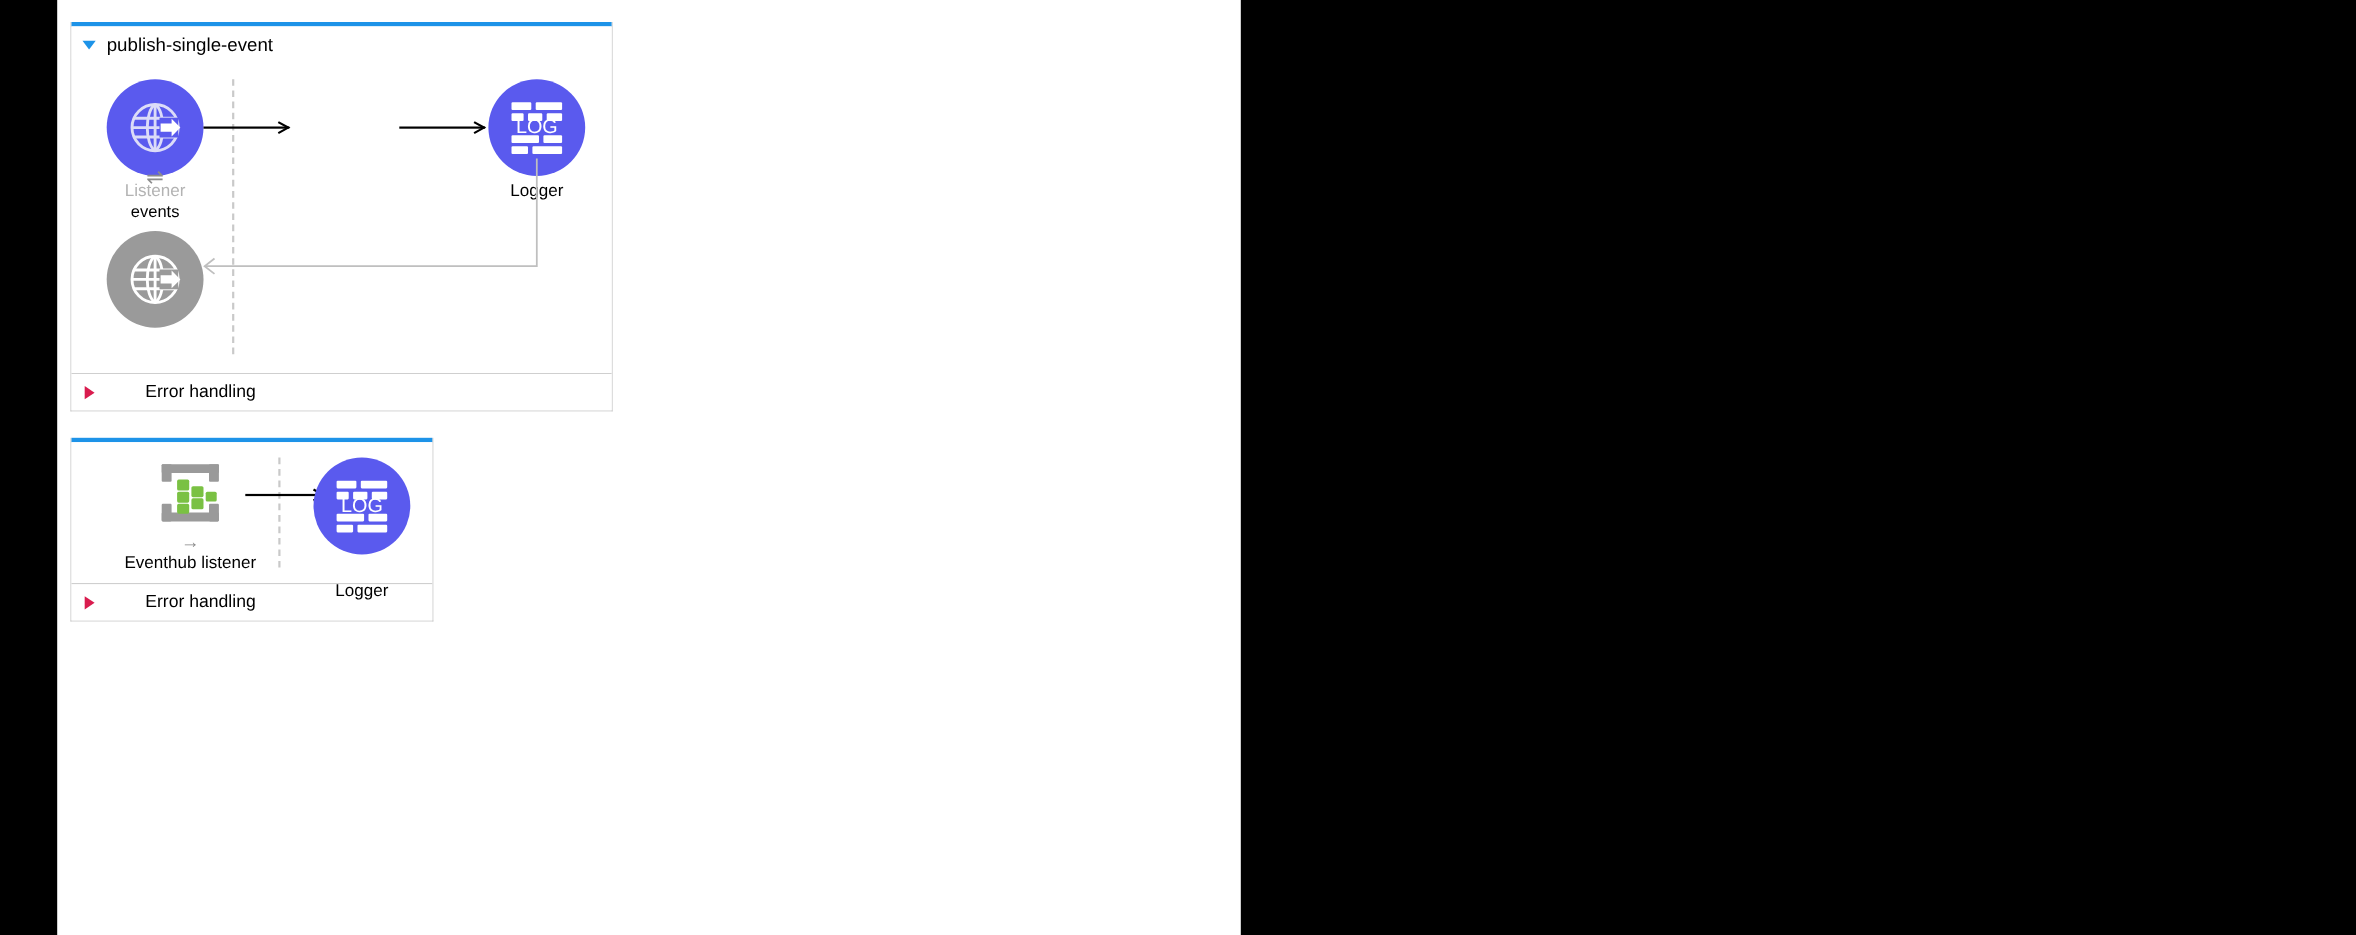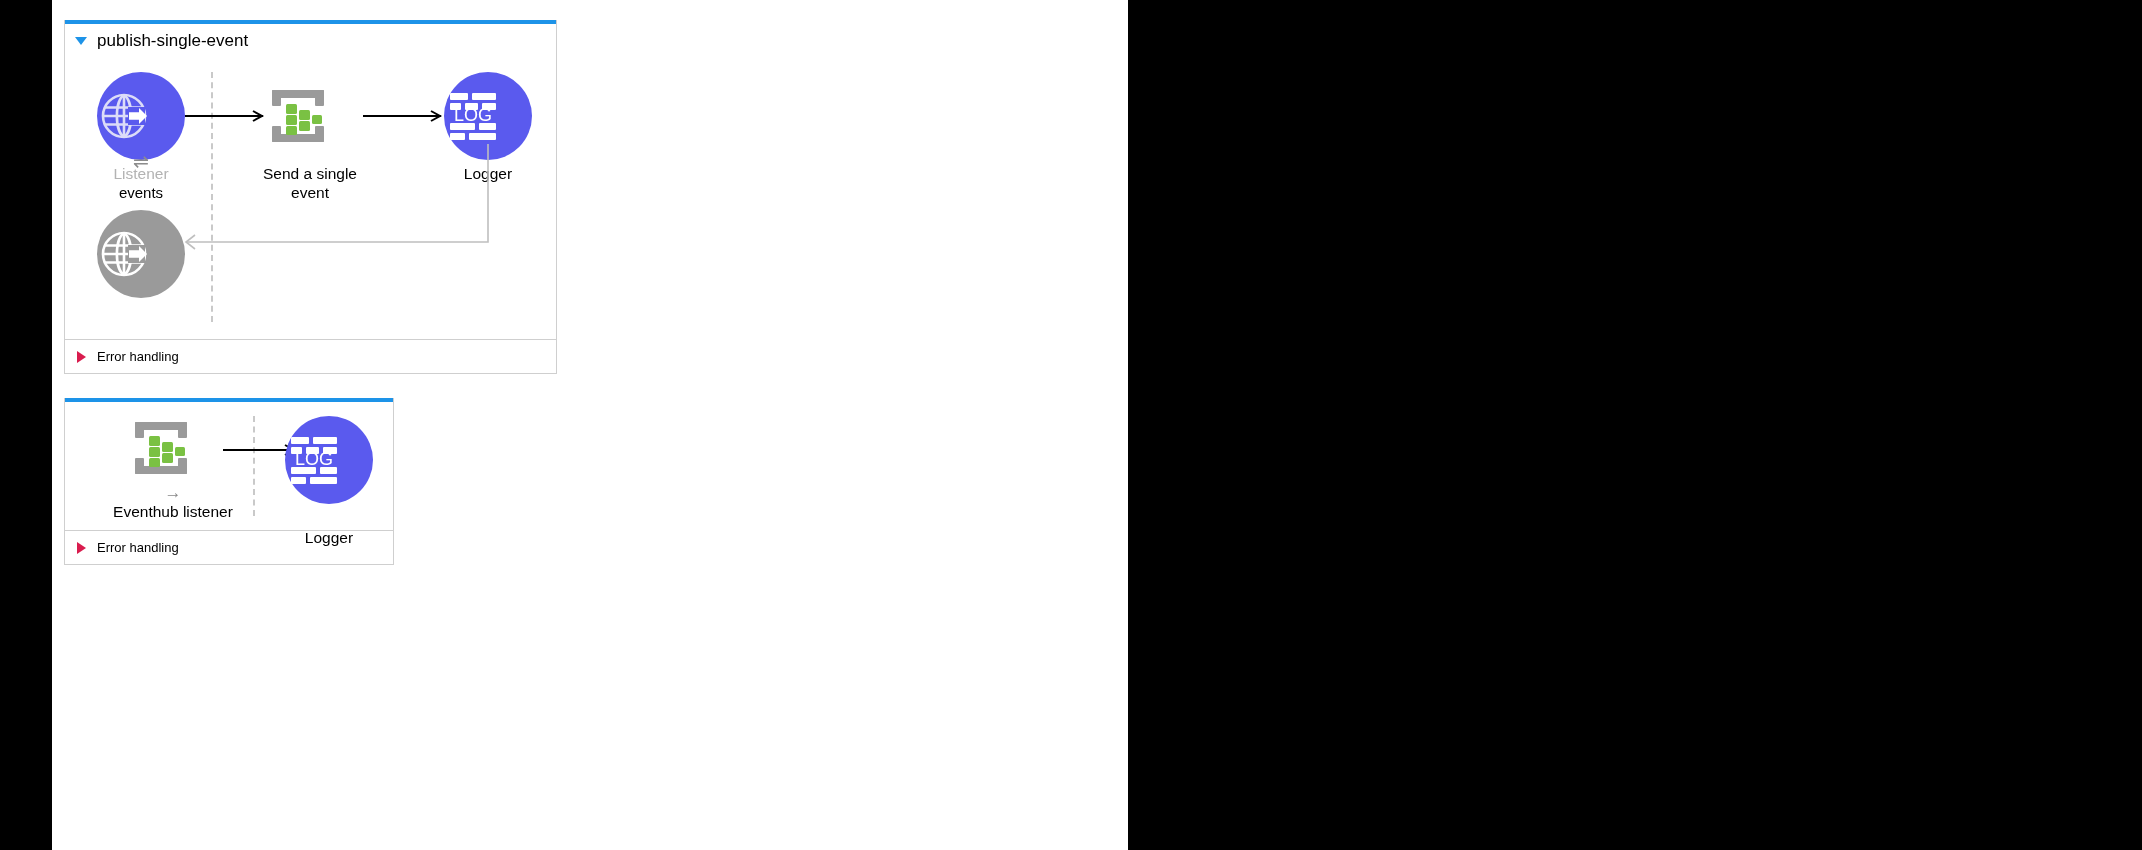--- a/index.html
+++ b/index.html
@@ -75,23 +75,24 @@
   .flow-footer {
     display: flex;
     align-items: center;
     gap: 11px;
     padding-left: 12px;
     height: 34px;
     border-top: 1px solid #cfcfcf;
     background: #ffffff;
   }
   .footer-label {
-    font-size: 13px;
+    font-size: 16px;
     color: #000000;
     white-space: nowrap;
+    margin-left: 35px;
   }
 
   
   .node {
     position: absolute;
     width: 120px;
     text-align: center;
   }
   .node-label {
     font-size: 15.5px;
@@ -106,20 +107,21 @@
     color: #000000;
     line-height: 19px;
   }
 
   .circle {
     width: 88px; height: 88px;
     border-radius: 50%;
     margin: 0 auto;
     display: flex;
     align-items: center;
+    justify-content: center;
     position: relative;
   }
   .circle.purple { background: #5a5aee; }
   .circle.gray   { background: #9a9a9a; }
 
   
   .src-glyph {
     position: absolute;
     left: 0; right: 0;
     text-align: center;
@@ -199,44 +201,20 @@
           <div class="node-sublabel">events</div>
         </div>
 
         <div class="arrow-h" style="left:120px; top:56px; width:78px;">
           <div class="bar"></div>
           <svg class="head" viewBox="0 0 12 12">
             <path d="M1 1 L10 6 L1 11" fill="none" stroke="#000" stroke-width="2"></path>
           </svg>
         </div>
 
-        <div class="node" style="left:185px; top:18px;">
-          <div class="circle">
-            <svg width="64" height="64" viewBox="0 0 64 64">
-              <g fill="#9a9a9a">
-                <rect x="6" y="6" width="52" height="8" rx="1"></rect>
-                <rect x="6" y="6" width="9" height="16" rx="1"></rect>
-                <rect x="49" y="6" width="9" height="16" rx="1"></rect>
-                <rect x="6" y="50" width="52" height="8" rx="1"></rect>
-                <rect x="6" y="42" width="9" height="16" rx="1"></rect>
-                <rect x="49" y="42" width="9" height="16" rx="1"></rect>
-              </g>
-              <g fill="#7ac143">
-                <rect x="20" y="20" width="11" height="10" rx="1.5"></rect>
-                <rect x="20" y="31" width="11" height="10" rx="1.5"></rect>
-                <rect x="20" y="42" width="11" height="9" rx="1.5"></rect>
-                <rect x="33" y="26" width="11" height="10" rx="1.5"></rect>
-                <rect x="33" y="37" width="11" height="10" rx="1.5"></rect>
-                <rect x="46" y="31" width="10" height="9" rx="1.5"></rect>
-              </g>
-            </svg>
-          </div>
-          <div class="node-label">Send a single
-event</div>
-        </div>
 
         <div class="arrow-h" style="left:298px; top:56px; width:78px;">
           <div class="bar"></div>
           <svg class="head" viewBox="0 0 12 12">
             <path d="M1 1 L10 6 L1 11" fill="none" stroke="#000" stroke-width="2"></path>
           </svg>
         </div>
 
         <div class="node" style="left:363px; top:18px;">
           <div class="circle purple">

